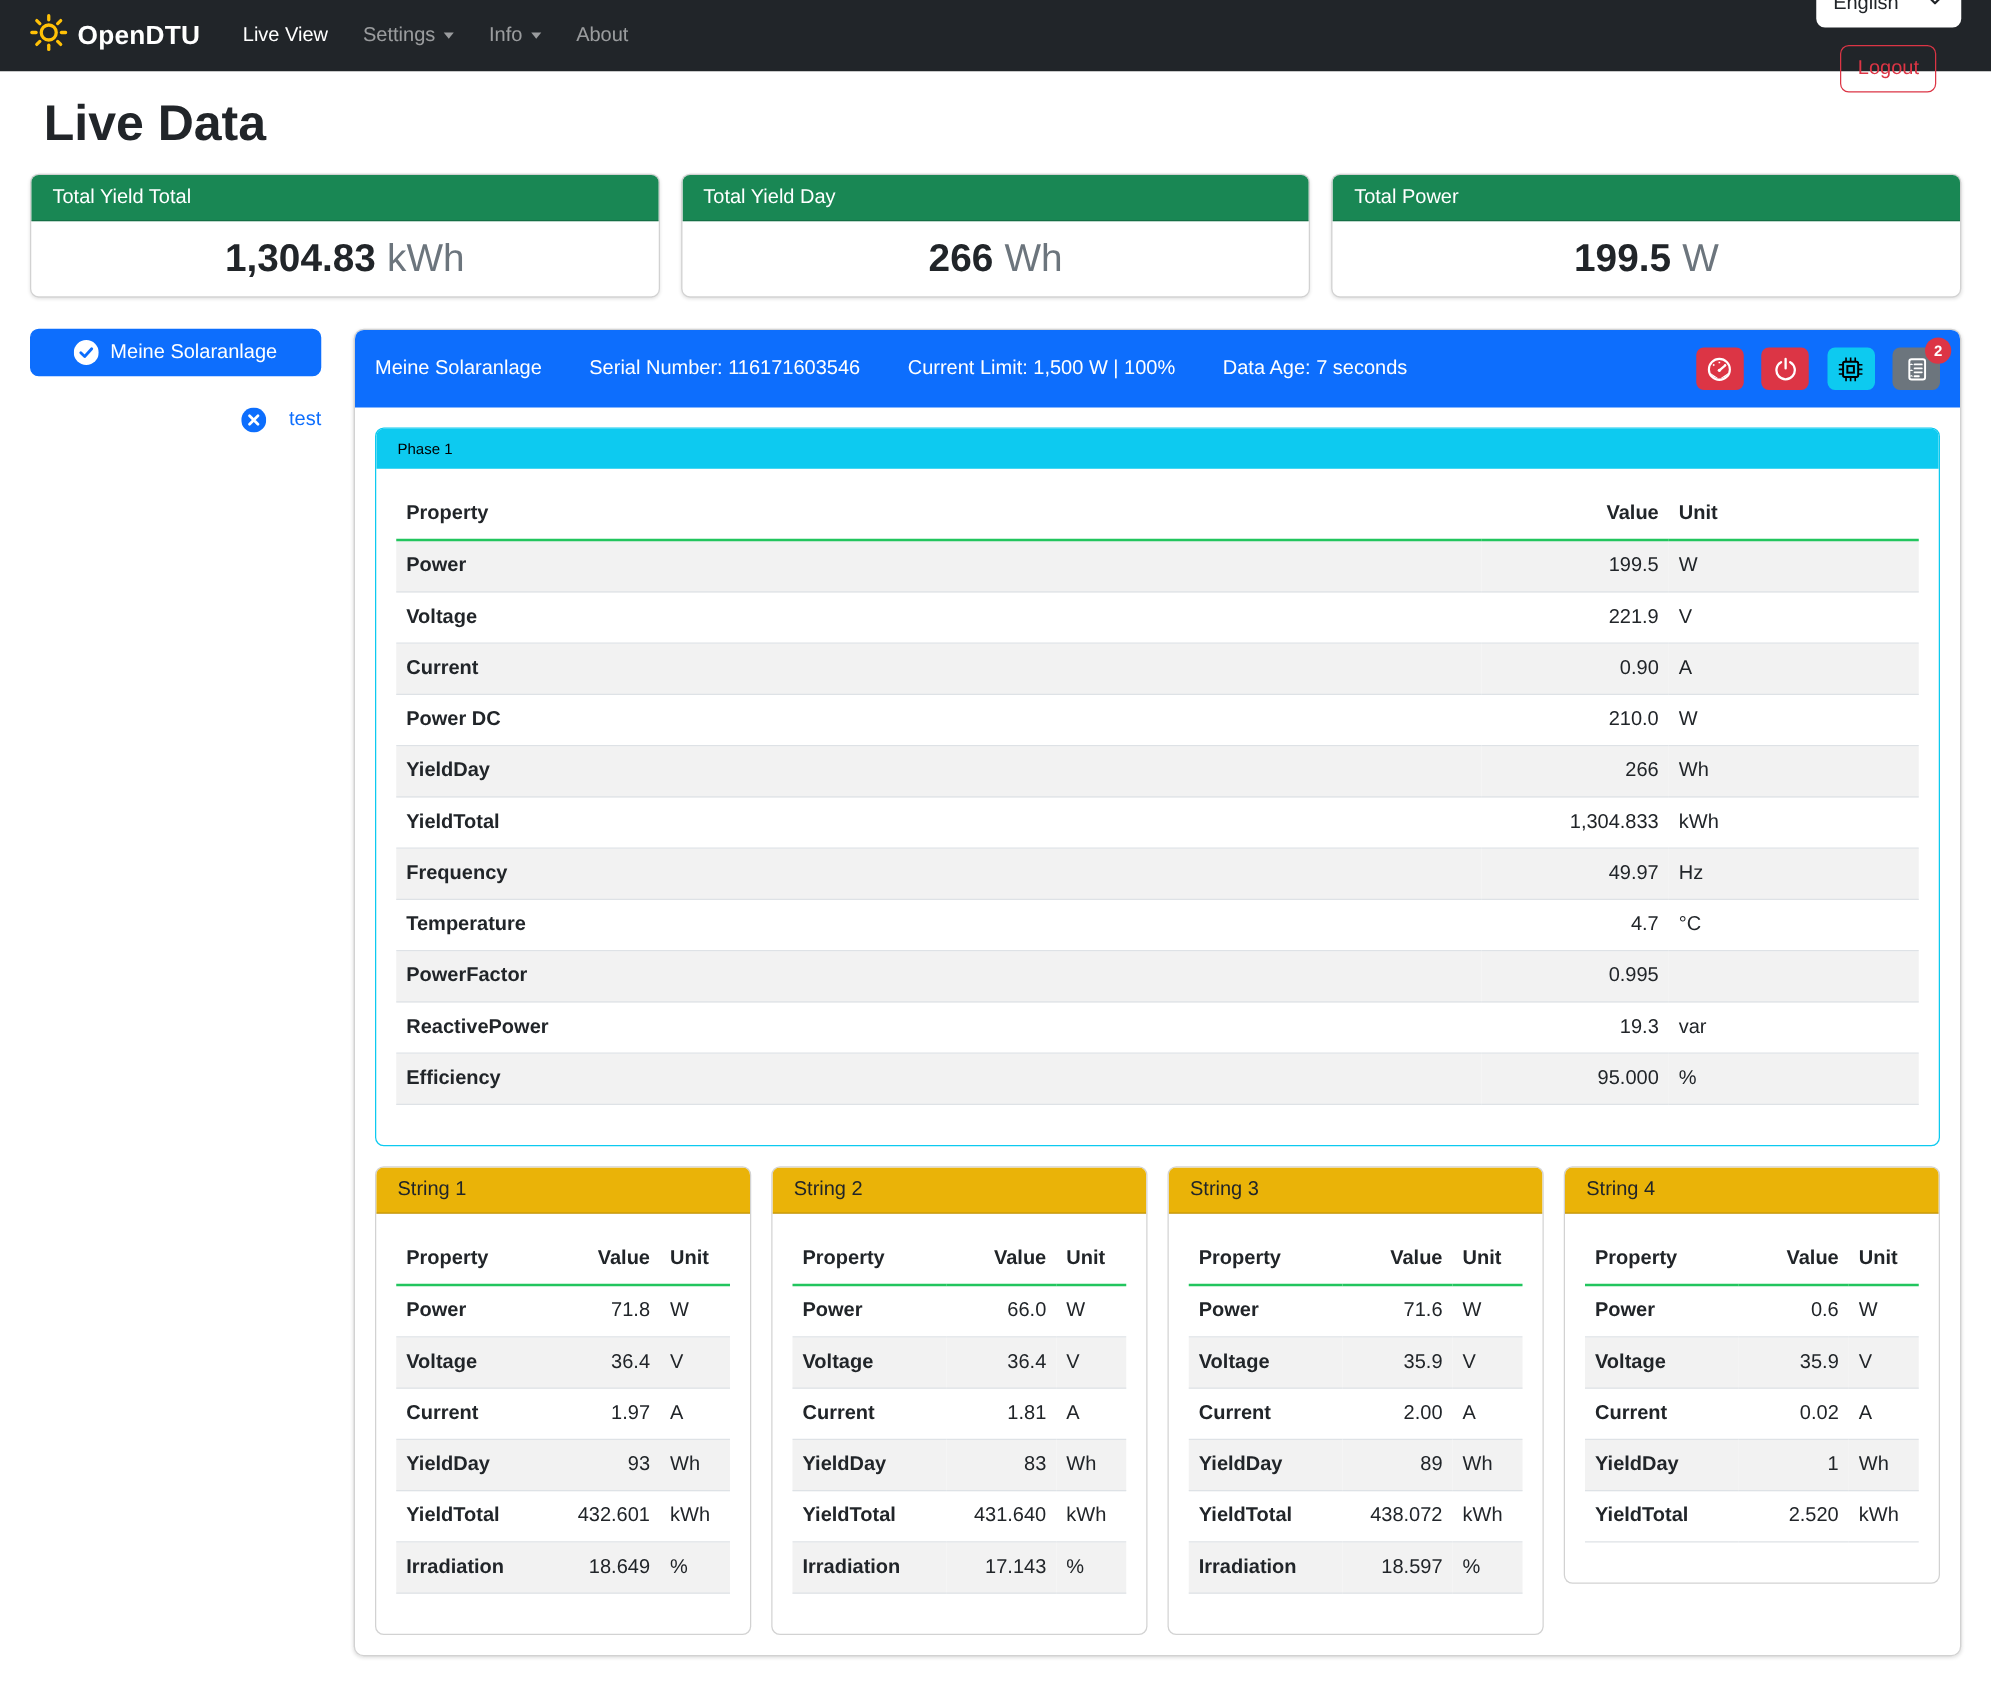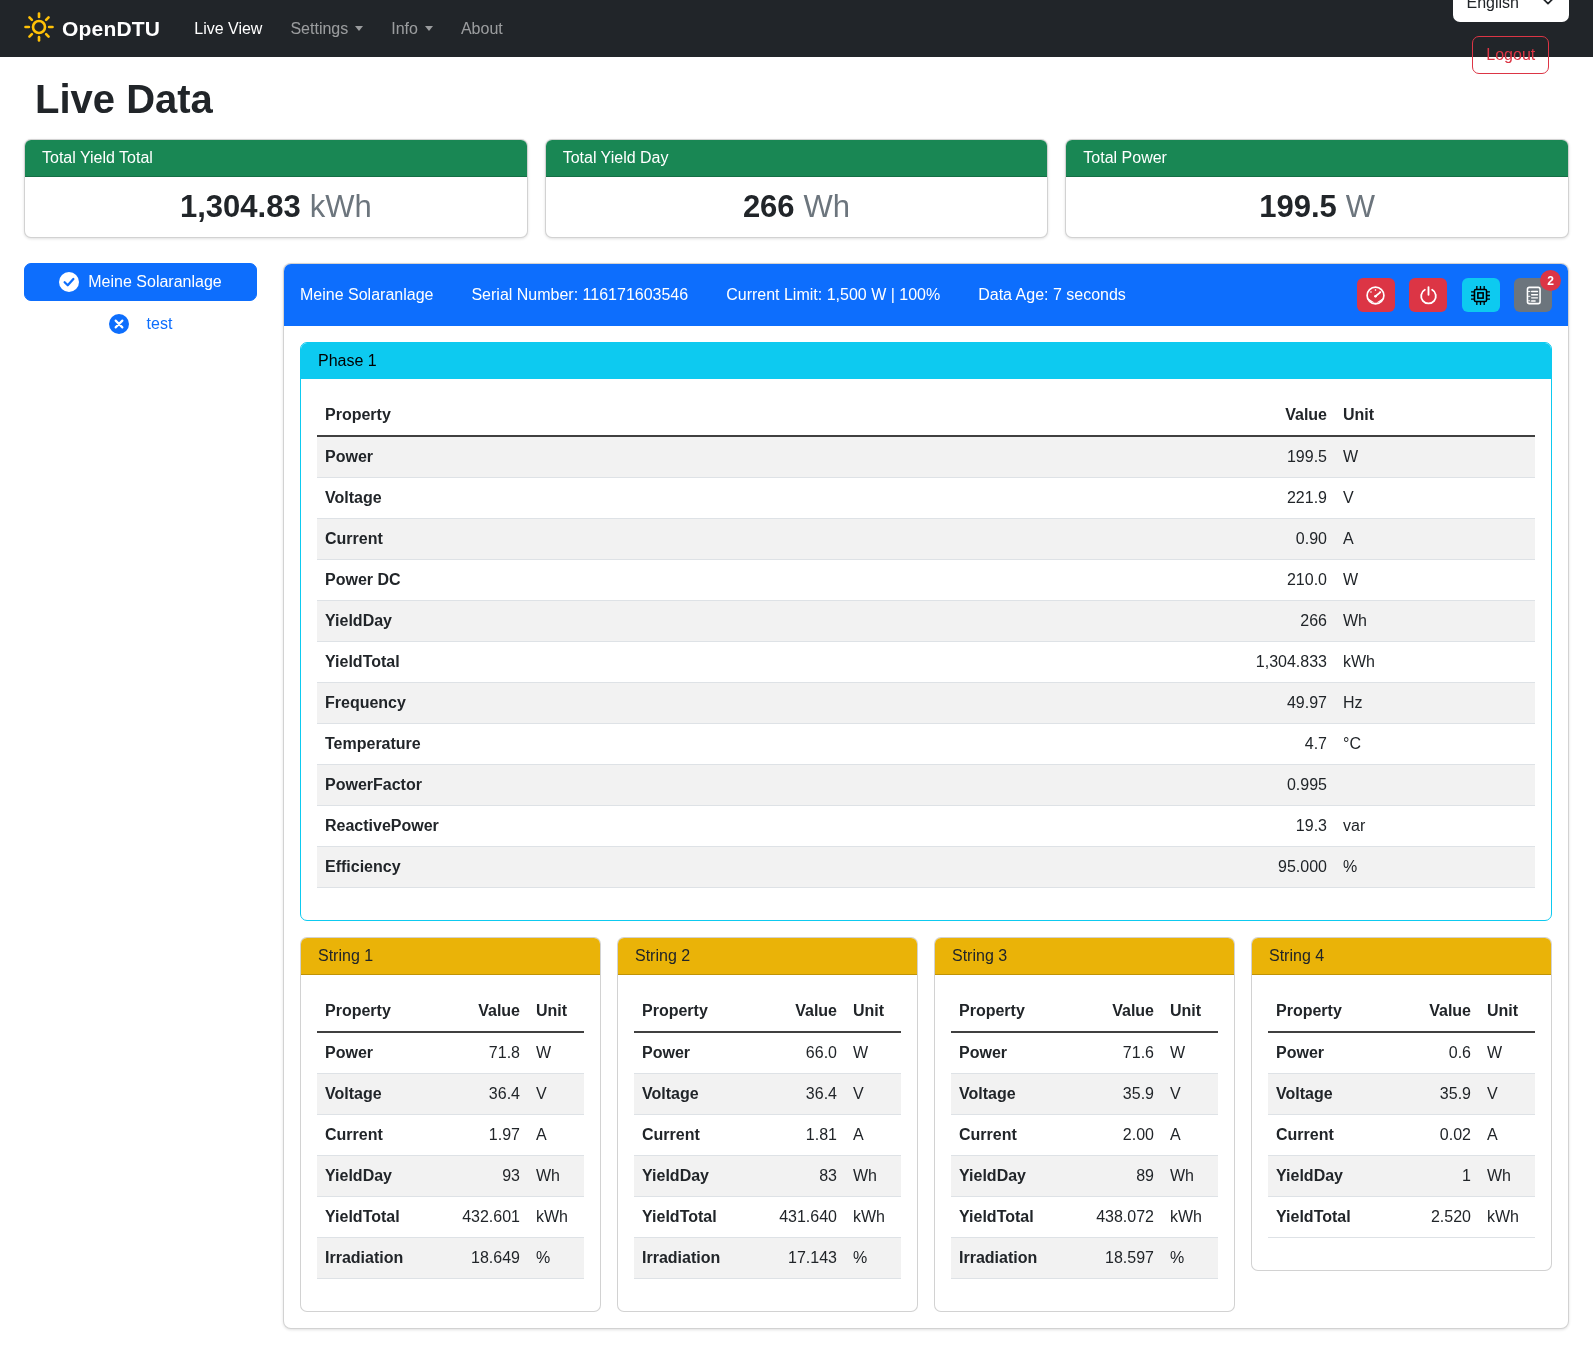--- a/index.html
+++ b/index.html
@@ -31,44 +31,44 @@
   .summary-head { background: #198754; color: #fff; font-size: 16px; padding: 9px 17px; border-bottom: 1px solid rgba(0,0,0,.175); }
   .summary-body { padding: 12px 16px; text-align: center; }
   .summary-value { font-size: 31px; font-weight: 600; color: #212529; }
   .summary-unit { font-size: 31px; font-weight: 400; color: #6c757d; margin-left: 9px; }
 
   
   .content-row { display: grid; grid-template-columns: 233px 1fr; gap: 26px; align-items: start; }
 
   
   .inv-select-btn { width: 100%; background: #0d6efd; border: 1px solid #0d6efd; color: #fff; font-size: 16px; font-family: inherit; border-radius: 7px; height: 38px; display: flex; align-items: center; justify-content: center; gap: 9px; cursor: pointer; }
-  .inv-alt { margin-top: 13px; display: flex; align-items: center; justify-content: center; gap: 18px; }
+  .inv-alt { margin-top: 25px; display: flex; align-items: center; justify-content: flex-end; gap: 18px; }
   .inv-alt-label { color: #0d6efd; font-size: 16px; cursor: pointer; }
 
   
   .inv-card { border-radius: 8px; overflow: hidden; }
   .inv-header { background: #0d6efd; color: #fff; padding: 14px 16px; display: flex; align-items: center; gap: 38px; font-size: 16px; }
   .inv-header .spacer { margin-left: auto; }
   .icon-btn { width: 38px; height: 34px; border: none; border-radius: 6px; display: inline-flex; align-items: center; justify-content: center; cursor: pointer; position: relative; }
   .icon-btn + .icon-btn { margin-left: 10px; }
   .icon-btn.danger { background: #dc3545; }
   .icon-btn.info { background: #0dcaf0; }
   .icon-btn.secondary { background: #6c757d; }
   .badge { position: absolute; top: -8px; right: -9px; background: #dc3545; color: #fff; width: 21px; height: 21px; border-radius: 50%; font-size: 12px; font-weight: 700; display: flex; align-items: center; justify-content: center; }
   .inv-body { padding: 16px; }
 
   
   .phase-card { border: 1px solid #0dcaf0; border-radius: 7px; overflow: hidden; margin-bottom: 16px; }
-  .phase-head { background: #0dcaf0; color: #000; font-size: 16px; padding: 9px 17px; }
+  .phase-head { background: #0dcaf0; color: #000; font-size: 12px; padding: 9px 17px; }
   .phase-body { padding: 16px; }
 
   
   table.data-table { width: 100%; border-collapse: collapse; font-size: 16px; margin-bottom: 16px; }
   table.data-table th, table.data-table td { padding: 8px; line-height: 24px; text-align: left; }
-  table.data-table thead th { border-bottom: 2px solid #404040; font-weight: 700; }
+  table.data-table thead th { border-bottom: 2px solid #22c55e; font-weight: 700; }
   table.data-table tbody tr { border-bottom: 1px solid #dee2e6; }
   table.data-table th.col-prop { font-weight: 700; }
   table.data-table .col-val, table.data-table thead th.h-val { text-align: right; }
   table.phase-table thead th.h-val, table.phase-table td.col-val { width: 150px; }
   table.phase-table thead th.h-unit, table.phase-table td.col-unit { width: 200px; }
   table.phase-table tbody tr:nth-child(odd) { background: #f2f2f2; }
   table.string-table thead th.h-val, table.string-table td.col-val { width: 88px; }
   table.string-table thead th.h-unit, table.string-table td.col-unit { width: 56px; }
   table.string-table tbody tr:nth-child(even) { background: #f2f2f2; }
 

